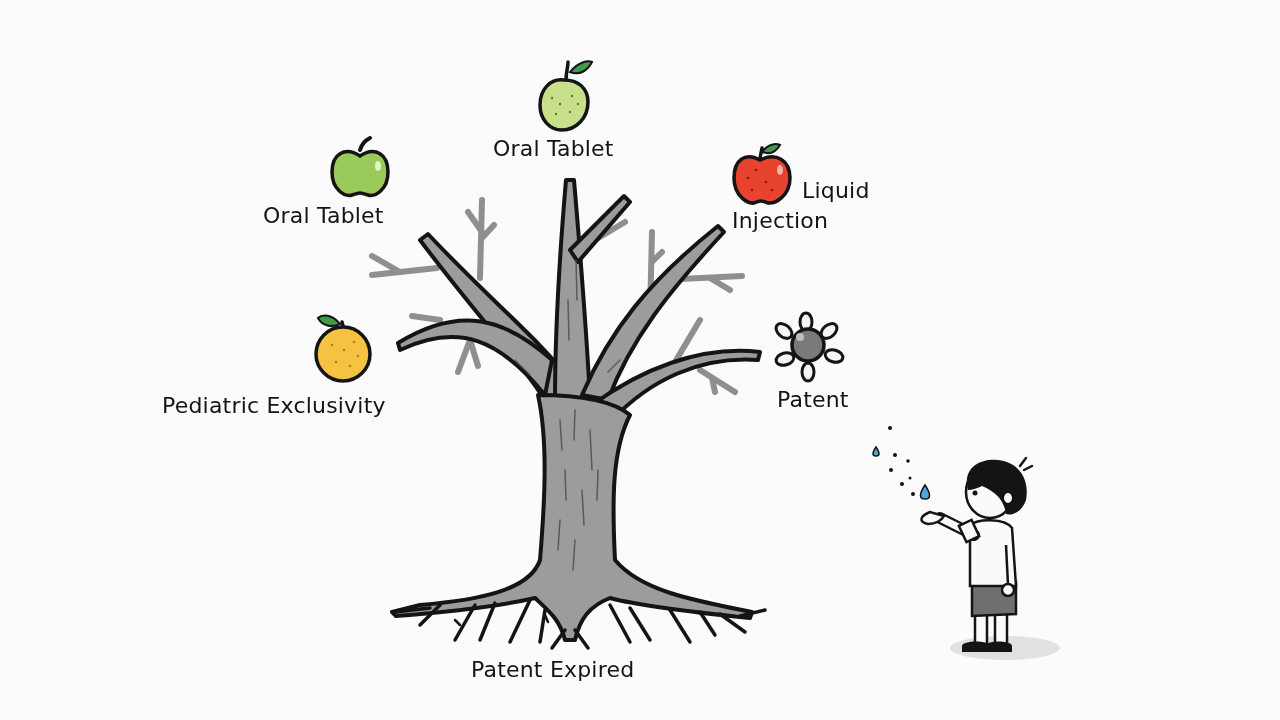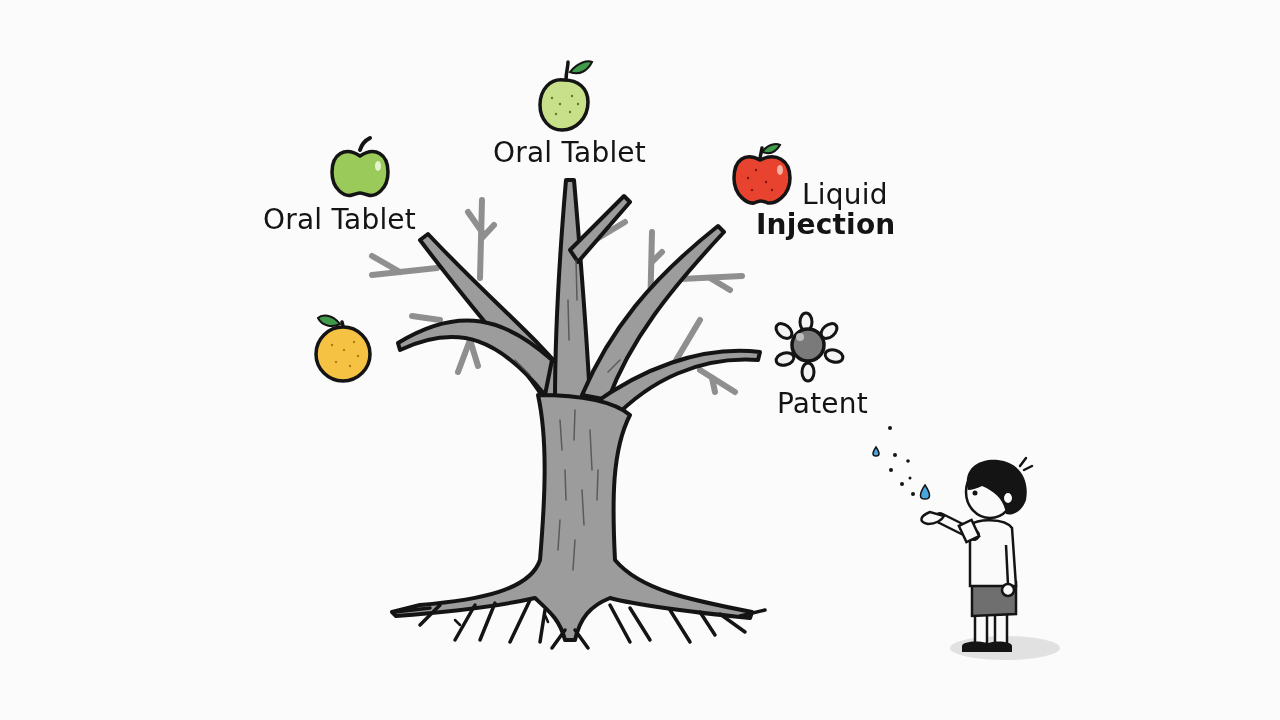--- a/index.html
+++ b/index.html
@@ -6,21 +6,21 @@
     body {
       width: 1280px; height: 720px; overflow: hidden;
       background: #fbfbfb;
       font-family: "DejaVu Sans", sans-serif;
     }
     .stage { position: relative; width: 1280px; height: 720px; }
     svg.art { position: absolute; left: 0; top: 0; }
     .label {
       position: absolute;
       font-family: "DejaVu Sans", sans-serif;
-      font-size: 28px;
+      font-size: 22px;
       color: #141414;
       white-space: nowrap;
       letter-spacing: 0.2px;
     }
   </style>
 </head>
 <body>
 
 <div class="stage">
   <svg class="art" width="1280" height="720" viewBox="0 0 1280 720">
@@ -194,15 +194,17 @@
       <path d="M968 490 C962 468 980 458 998 460 C1018 462 1030 478 1026 500 C1022 512 1012 516 1006 514 C1004 500 996 492 982 486 C978 488 972 490 968 490 Z" fill="#141414"></path>
       <path d="M1020 466 L1026 458 M1024 470 L1032 466" stroke="#141414" stroke-width="2.5" stroke-linecap="round"></path>
       <circle cx="975" cy="493" r="2.5" fill="#141414"></circle>
       <ellipse cx="1008" cy="498" rx="5" ry="6" fill="#fafafa" stroke="#141414" stroke-width="2"></ellipse>
     </g>
   </svg>
 
   <div class="label" style="left:263px; top:203px;">Oral Tablet</div>
   <div class="label" style="left:493px; top:136px;">Oral Tablet</div>
   <div class="label" style="left:802px; top:178px;">Liquid</div>
-  <div class="label" style="left:756px; top:208px;font-weight:bold;">Injection</div>
+  <div class="label" style="left:732px; top:208px;">Injection</div>
   <div class="label" style="left:777px; top:387px;">Patent</div>
+  <div class="label" style="left:162px; top:393px;">Pediatric Exclusivity</div>
+  <div class="label" style="left:471px; top:657px;">Patent Expired</div>
 </div>
 
 </body></html>

